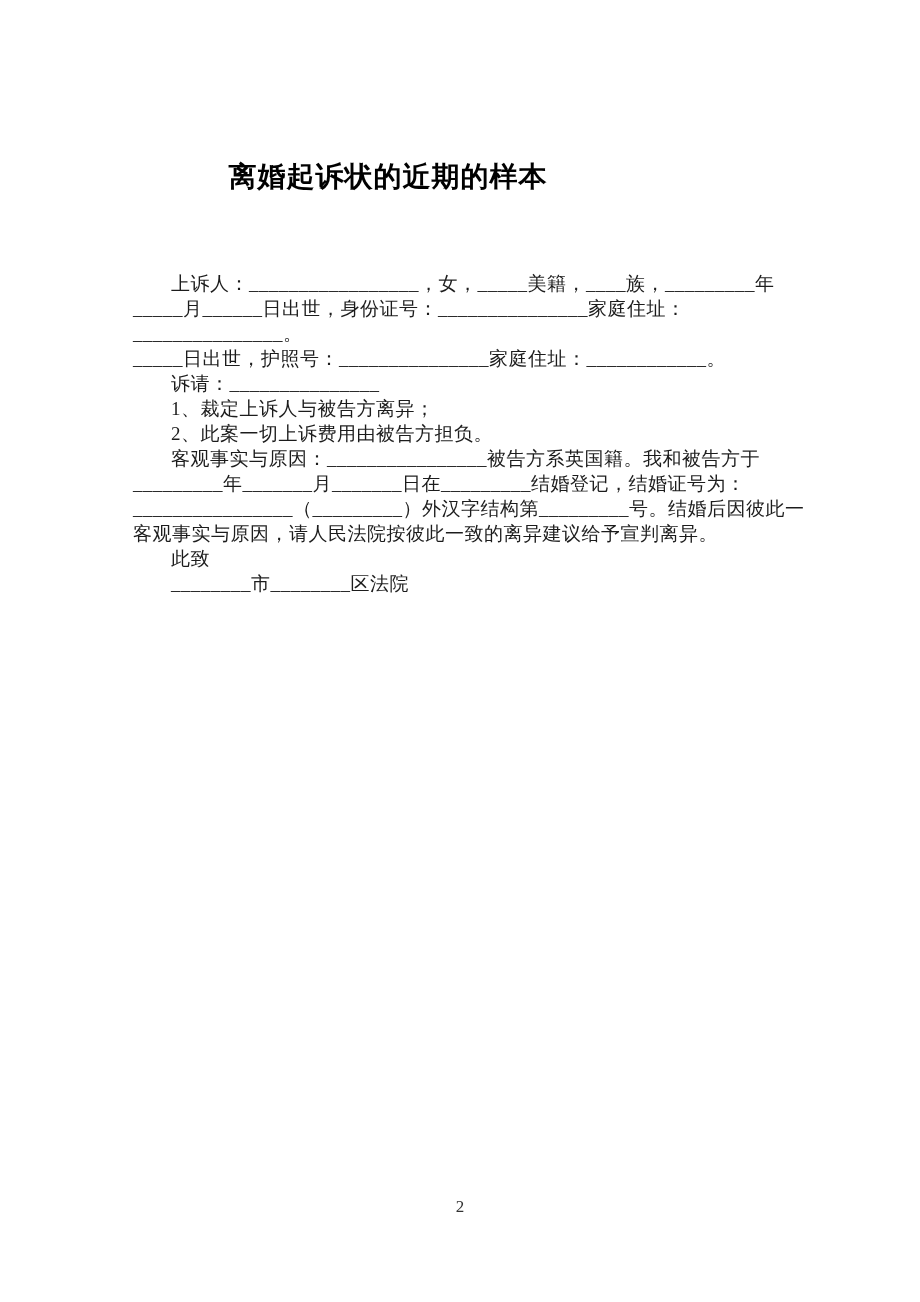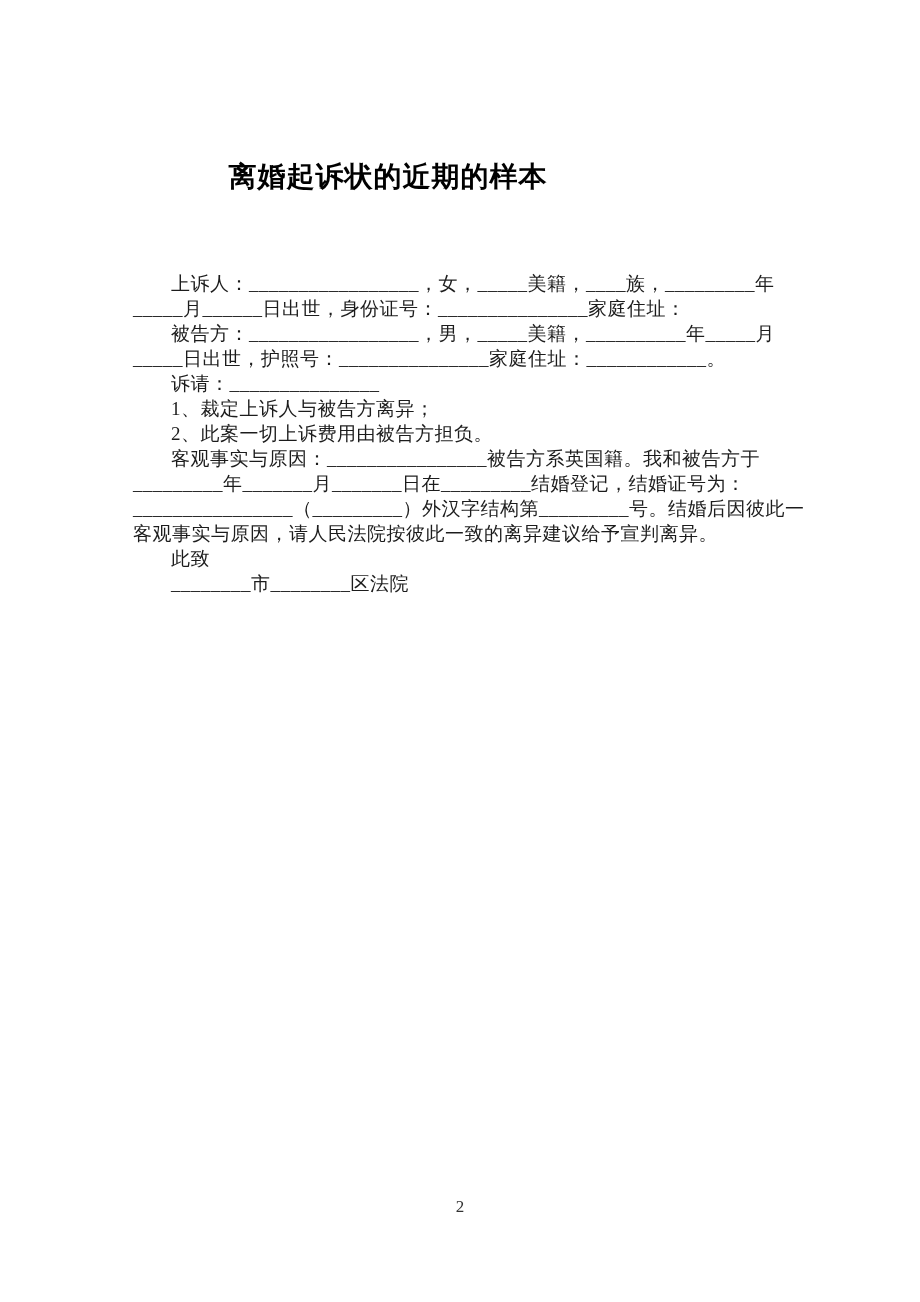--- a/index.html
+++ b/index.html
@@ -65,21 +65,21 @@
 </head>
 <body>
 
 <div class="page">
 
   <h1 class="doc-title">离婚起诉状的近期的样本</h1>
 
   <div class="doc-body">
     <div class="line indent">上诉人：_________________，女，_____美籍，____族，_________年</div>
     <div class="line">_____月______日出世，身份证号：_______________家庭住址：</div>
-    <div class="line indent">被告方：_________________，男，_____美籍，__________年_____月</div>
+    <div class="line">_______________。</div>
     <div class="line">_____日出世，护照号：_______________家庭住址：____________。</div>
     <div class="line indent">诉请：_______________</div>
     <div class="line indent">1、裁定上诉人与被告方离异；</div>
     <div class="line indent">2、此案一切上诉费用由被告方担负。</div>
     <div class="line indent">客观事实与原因：________________被告方系英国籍。我和被告方于</div>
     <div class="line">_________年_______月_______日在_________结婚登记，结婚证号为：</div>
     <div class="line">________________（_________）外汉字结构第_________号。结婚后因彼此一</div>
     <div class="line">客观事实与原因，请人民法院按彼此一致的离异建议给予宣判离异。</div>
     <div class="line indent">此致</div>
     <div class="line indent">________市________区法院</div>

